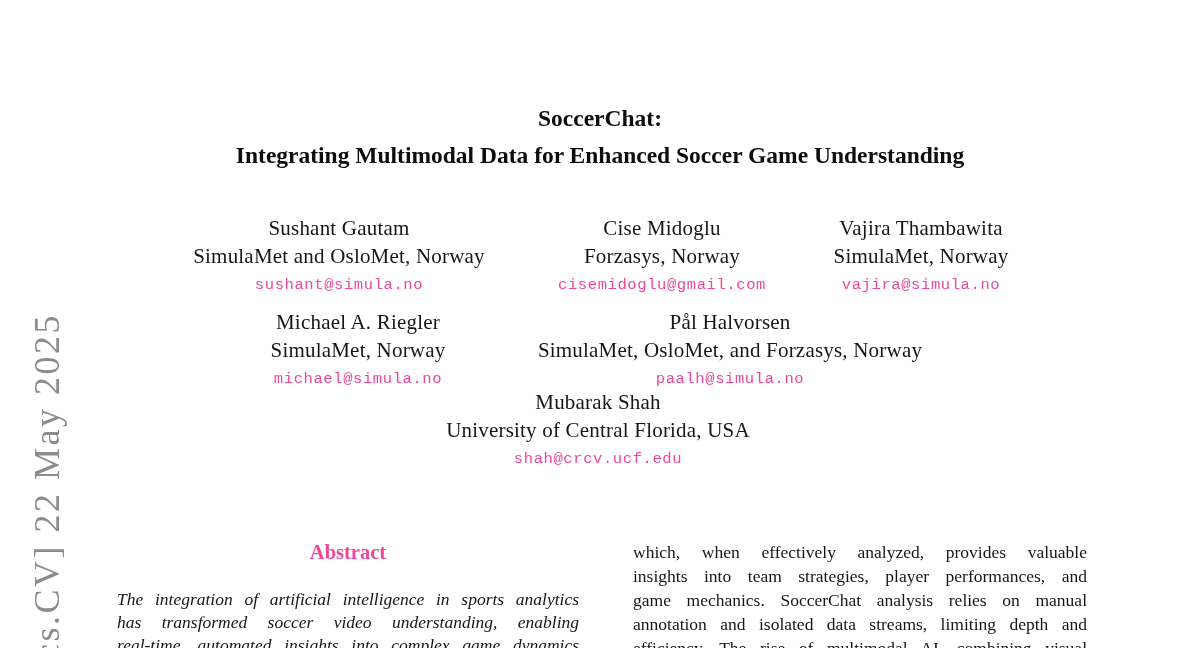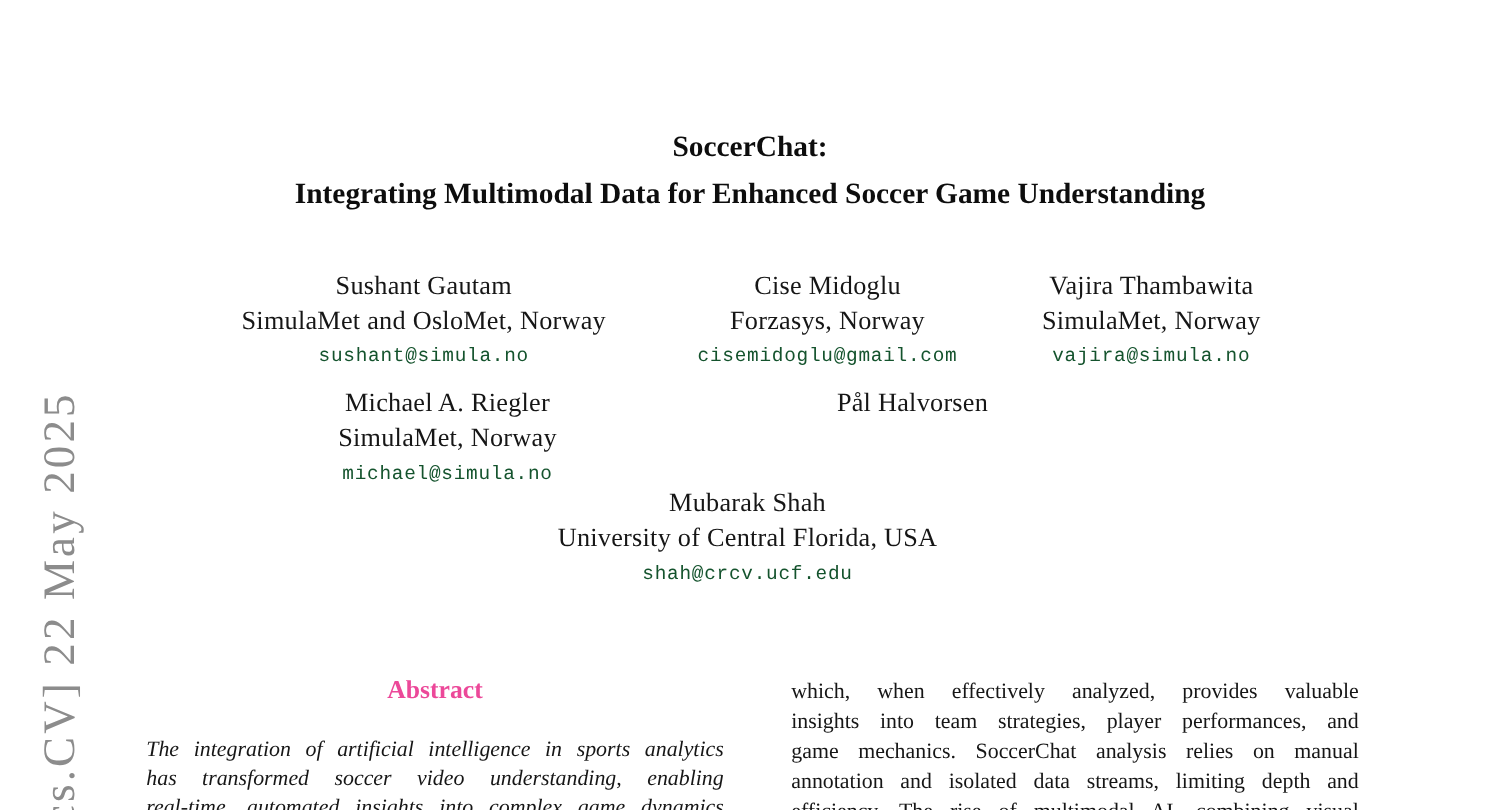--- a/index.html
+++ b/index.html
@@ -54,21 +54,21 @@
     line-height: 28px;
     letter-spacing: 0.2px;
     white-space: nowrap;
   }
   .author-email {
     margin-top: 6px;
     font-family: "Liberation Mono", "DejaVu Sans Mono", monospace;
     font-size: 15.5px;
     line-height: 18px;
     letter-spacing: 0.6px;
-    color: #14532d;
+    color: #ec4899;
     white-space: nowrap;
   }
   .row1 { top: 214px; }
   .row2 { top: 308px; }
   .row3 { top: 388px; }
   .blockA { left: 174px; width: 330px; }
   .blockB { left: 537px; width: 250px; }
   .blockC { left: 796px; width: 250px; }
   .blockD { left: 213px; width: 290px; }
   .blockE { left: 505px; width: 450px; text-align: center; }
@@ -139,20 +139,22 @@
   </div>
 
   <div class="author-block row2 blockD">
     <div class="author-name">Michael A. Riegler</div>
     <div class="author-affil">SimulaMet, Norway</div>
     <div class="author-email">michael@simula.no</div>
   </div>
 
   <div class="author-block row2 blockE">
     <div class="author-name">Pål Halvorsen</div>
+    <div class="author-affil">SimulaMet, OsloMet, and Forzasys, Norway</div>
+    <div class="author-email">paalh@simula.no</div>
   </div>
 
   <div class="author-block row3 blockF">
     <div class="author-name">Mubarak Shah</div>
     <div class="author-affil">University of Central Florida, USA</div>
     <div class="author-email">shah@crcv.ucf.edu</div>
   </div>
 
   <div class="abstract-heading">Abstract</div>
 

